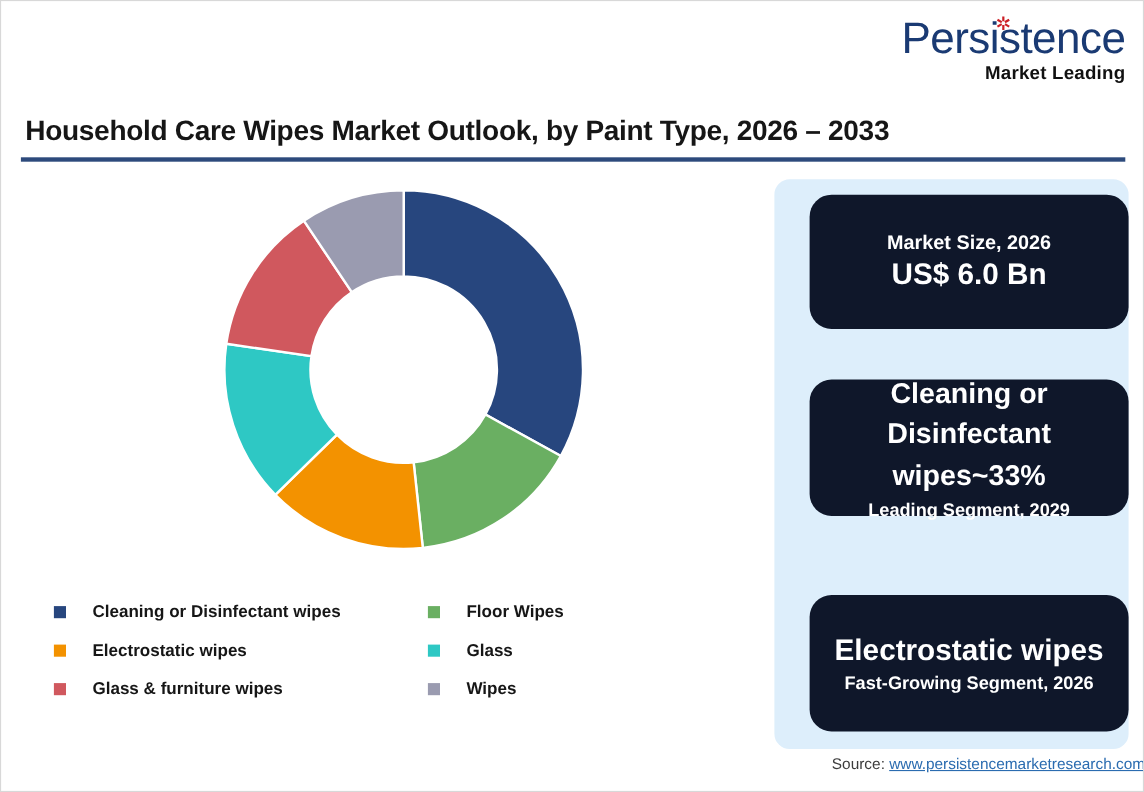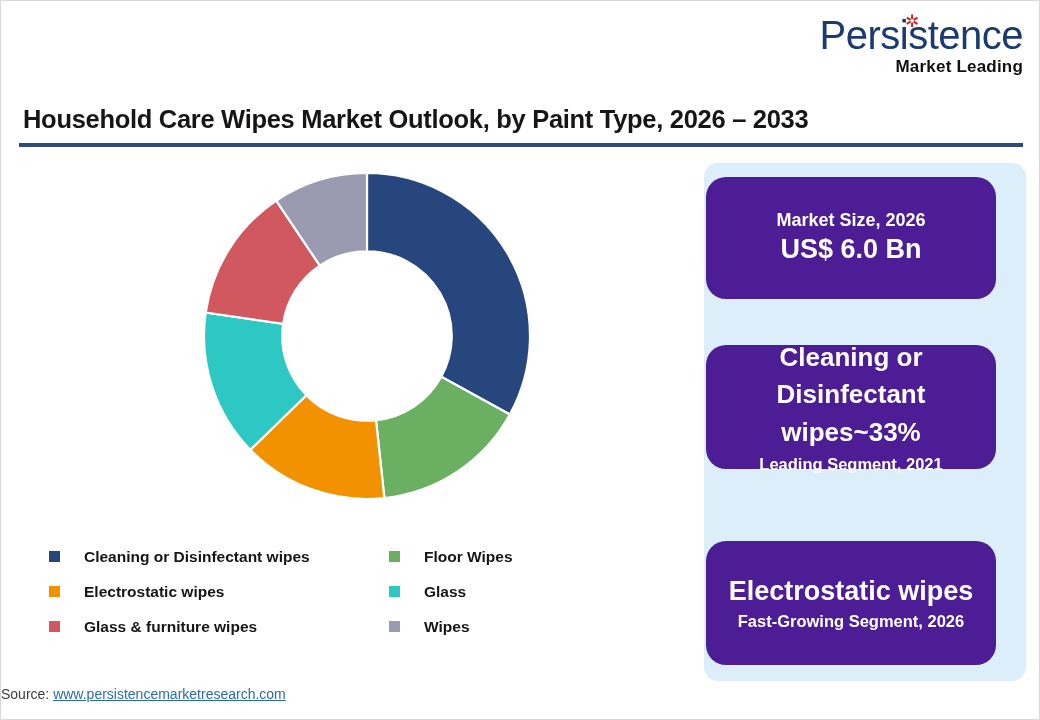--- a/index.html
+++ b/index.html
@@ -121,23 +121,23 @@
     position: absolute;
     left: 703px;
     top: 162px;
     width: 322px;
     height: 518px;
     background: #ddeefb;
     border-radius: 14px;
   }
   .stat-card {
     position: absolute;
-    left: 2px;
+    left: 32px;
     width: 290px;
-    background: #4c1d95;
+    background: #0f172a;
     border-radius: 20px;
     color: #ffffff;
     text-align: center;
     display: flex;
     flex-direction: column;
     justify-content: center;
     align-items: center;
     box-sizing: border-box;
     padding: 8px 12px;
   }
@@ -167,21 +167,21 @@
     line-height: 1.3;
     margin-top: 2px;
   }
 
   
   .source {
     position: absolute;
     left: 0;
     top: 685px;
     width: 1040px;
-    text-align: left;
+    text-align: right;
     font-size: 14px;
     color: #3c3c3c;
   }
   .source a, .source .source-link {
     color: #2b6cb0;
     text-decoration: underline;
     cursor: pointer;
   }
 </style>
 </head>
@@ -240,21 +240,21 @@
 
   <div class="panel">
 
     <div class="stat-card" id="card-market-size">
       <div class="card-small">Market Size, 2026</div>
       <div class="card-big">US$ 6.0 Bn</div>
     </div>
 
     <div class="stat-card" id="card-leading">
       <div class="card-big-multiline">Cleaning or Disinfectant wipes~33%</div>
-      <div class="card-sub">Leading Segment, 2021</div>
+      <div class="card-sub">Leading Segment, 2029</div>
     </div>
 
     <div class="stat-card" id="card-fast">
       <div class="card-big">Electrostatic wipes</div>
       <div class="card-sub">Fast-Growing Segment, 2026</div>
     </div>
 
   </div>
 
   <div class="source">

